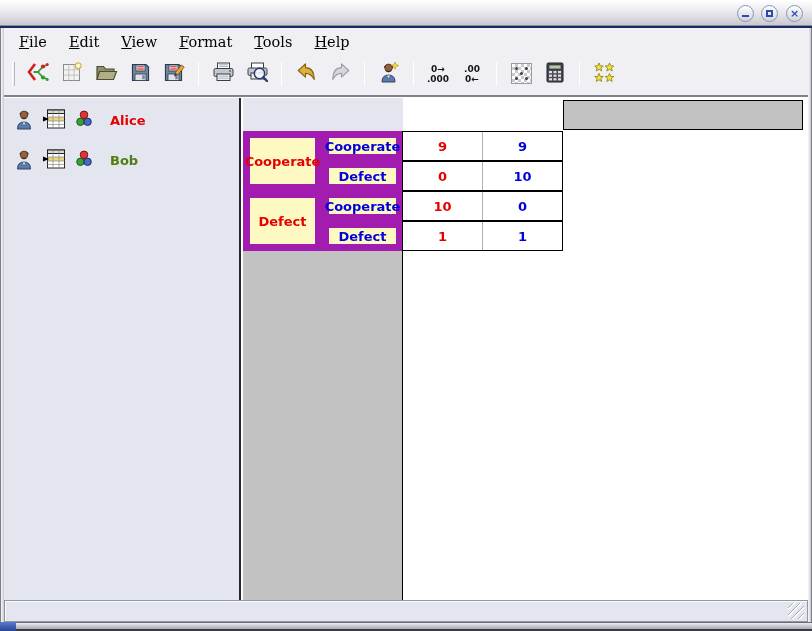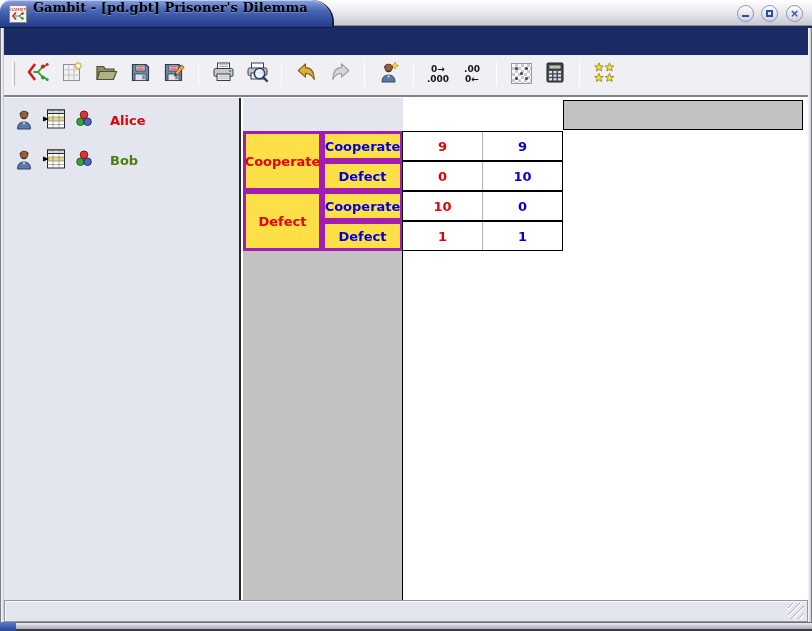--- a/index.html
+++ b/index.html
@@ -66,65 +66,62 @@
   .client { position:absolute; left:4px; top:96px; width:804px; height:504px; background:#fff; border-top:1px solid #82828c; }
   .panel { position:absolute; left:0; top:1px; width:237px; height:503px; background:#e4e6ef; border-right:2px solid #26262c; }
   .player-row { position:absolute; left:10px; height:32px; display:flex; align-items:center; }
   .player-row .icon-btn { background:none; border:none; padding:0; display:flex; align-items:center; }
   .player-name { font:bold 13px "DejaVu Sans", sans-serif; }
 
   .sheet { position:absolute; left:239px; top:1px; width:565px; height:503px; background:#fff; }
   .corner { position:absolute; left:0; top:0; width:160px; height:33px; background:#e4e6ef; }
   .hdr { position:absolute; top:2px; height:30px; background:#c2c2c2; border:1px solid #000;
     display:flex; align-items:center; justify-content:center; font:bold 13.5px "DejaVu Sans", sans-serif; color:#000; }
-  .strat { position:absolute; background:#fde047; border:3px solid #a21caf; display:flex;
+  .strat { position:absolute; background:#fef9c3; border:7px solid #a21caf; display:flex;
     align-items:center; justify-content:center; font:bold 13px "DejaVu Sans", sans-serif; }
   .pay-row { position:absolute; background:#fff; border:1px solid #000; display:flex; }
   .pay-cell { flex:1; display:flex; align-items:center; justify-content:center;
     font:bold 13px "DejaVu Sans", sans-serif; }
   .pay-cell.first { border-right:1px solid #b2b2b2; }
   .below-block { position:absolute; left:0; top:153px; width:160px; height:350px;
     background:#c2c2c2; border-right:1px solid #000; }
 
   
   .statusbar { position:absolute; left:4px; top:600px; width:804px; height:22px;
     background:#e4e6ef; border:1px solid #8f97a2; box-shadow:inset 1px 1px 0 #fbfbfd; }
   .grip { position:absolute; right:3px; bottom:2px; width:16px; height:16px;
     background:repeating-linear-gradient(135deg, transparent 0 3px, #a8aab4 3px 4px, #fdfdfd 4px 5px); }
 </style>
 </head>
 <body>
 
 <div class="win">
 
   <div class="titlebar-light"></div>
-  <div class="title-tab">
-    <span class="win-icon" id="winIcon"><svg width="18" height="18" viewBox="0 0 18 18">
-          <rect x="0.5" y="0.5" width="17" height="17" fill="#f4f4f4" stroke="#888"></rect>
-          <text x="9" y="5.5" font-size="4" fill="#cc2222" text-anchor="middle">GAMBIT</text>
-          <path d="M7 7.5 L4 11 L7 14.5" fill="none" stroke="#cc2222" stroke-width="1.6"></path>
-          <path d="M6 11 H10 M10 11 L13.5 8.5 M10 11 L13.5 13.5" stroke="#2f9e2f" stroke-width="1.2" fill="none"></path>
-          <circle cx="13.5" cy="8.5" r="1.3" fill="#cc2222"></circle>
-          <circle cx="13.5" cy="13.5" r="1.3" fill="#2f9e2f"></circle>
-        </svg></span>
-    <span class="title-text">Gambit - [pd.gbt] Prisoner's Dilemma</span>
-  </div>
   <button class="cap-btn" style="left:737px">
       <span class="bar"></span>
     </button>
   <button class="cap-btn" style="left:761px">
       <span class="box"></span>
     </button>
   <button class="cap-btn" style="left:786px">
       <span class="x">×</span>
     </button>
 
   <div class="frame-l"></div>
   <div class="frame-r"></div>
 
+  <div class="menubar" id="menubar">
+      <div class="menu-item">File</div>
+      <div class="menu-item">Edit</div>
+      <div class="menu-item">View</div>
+      <div class="menu-item">Format</div>
+      <div class="menu-item">Tools</div>
+      <div class="menu-item">Help</div>
+    </div>
 
   <div class="toolbar" id="toolbar">
     <span class="tb-grip"></span>
   <button class="tb-btn">
         <span><svg width="24" height="24" viewBox="0 0 24 24">
             <path d="M9 4 L3 12 L9 20" fill="none" stroke="#cc2222" stroke-width="2.6"></path>
             <path d="M7.5 12 H12 M12 12 L17 6.5 M12 12 L17 17.5 M17 6.5 L21 5 M17 17.5 L21 19" fill="none" stroke="#2f9e2f" stroke-width="1.8"></path>
             <circle cx="17" cy="6.5" r="2.1" fill="#cc2222"></circle>
             <circle cx="17" cy="17.5" r="2.1" fill="#2f9e2f"></circle>
             <circle cx="21.2" cy="4.6" r="1.5" fill="#cc2222"></circle>

